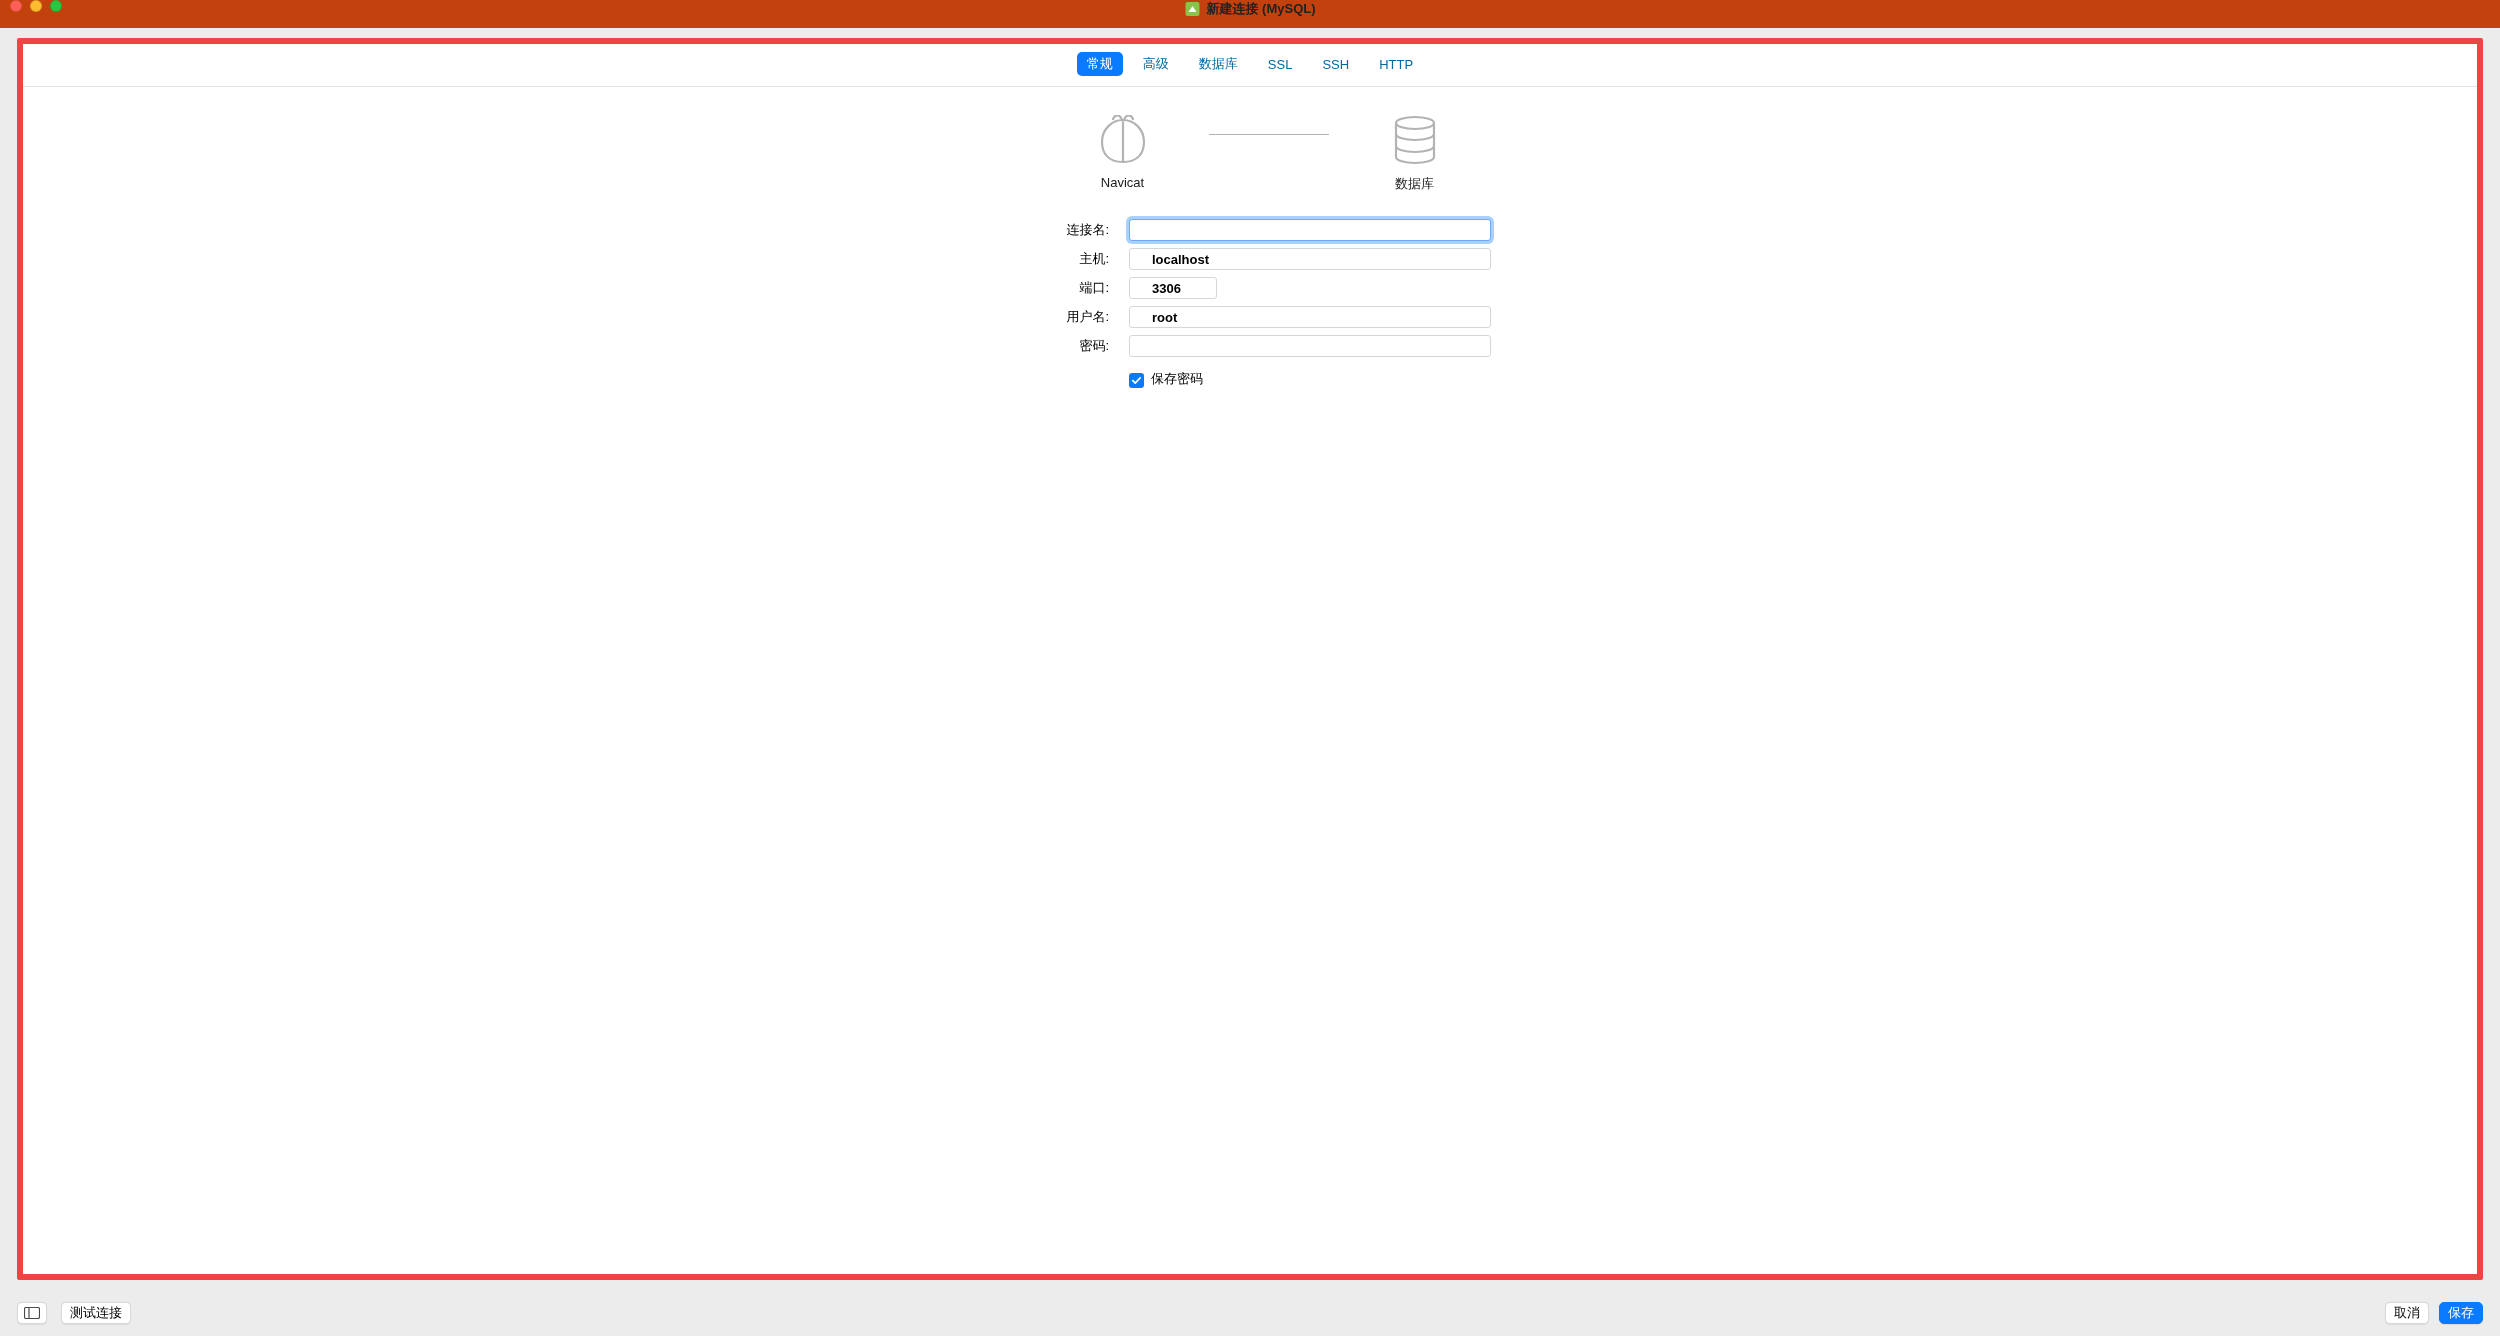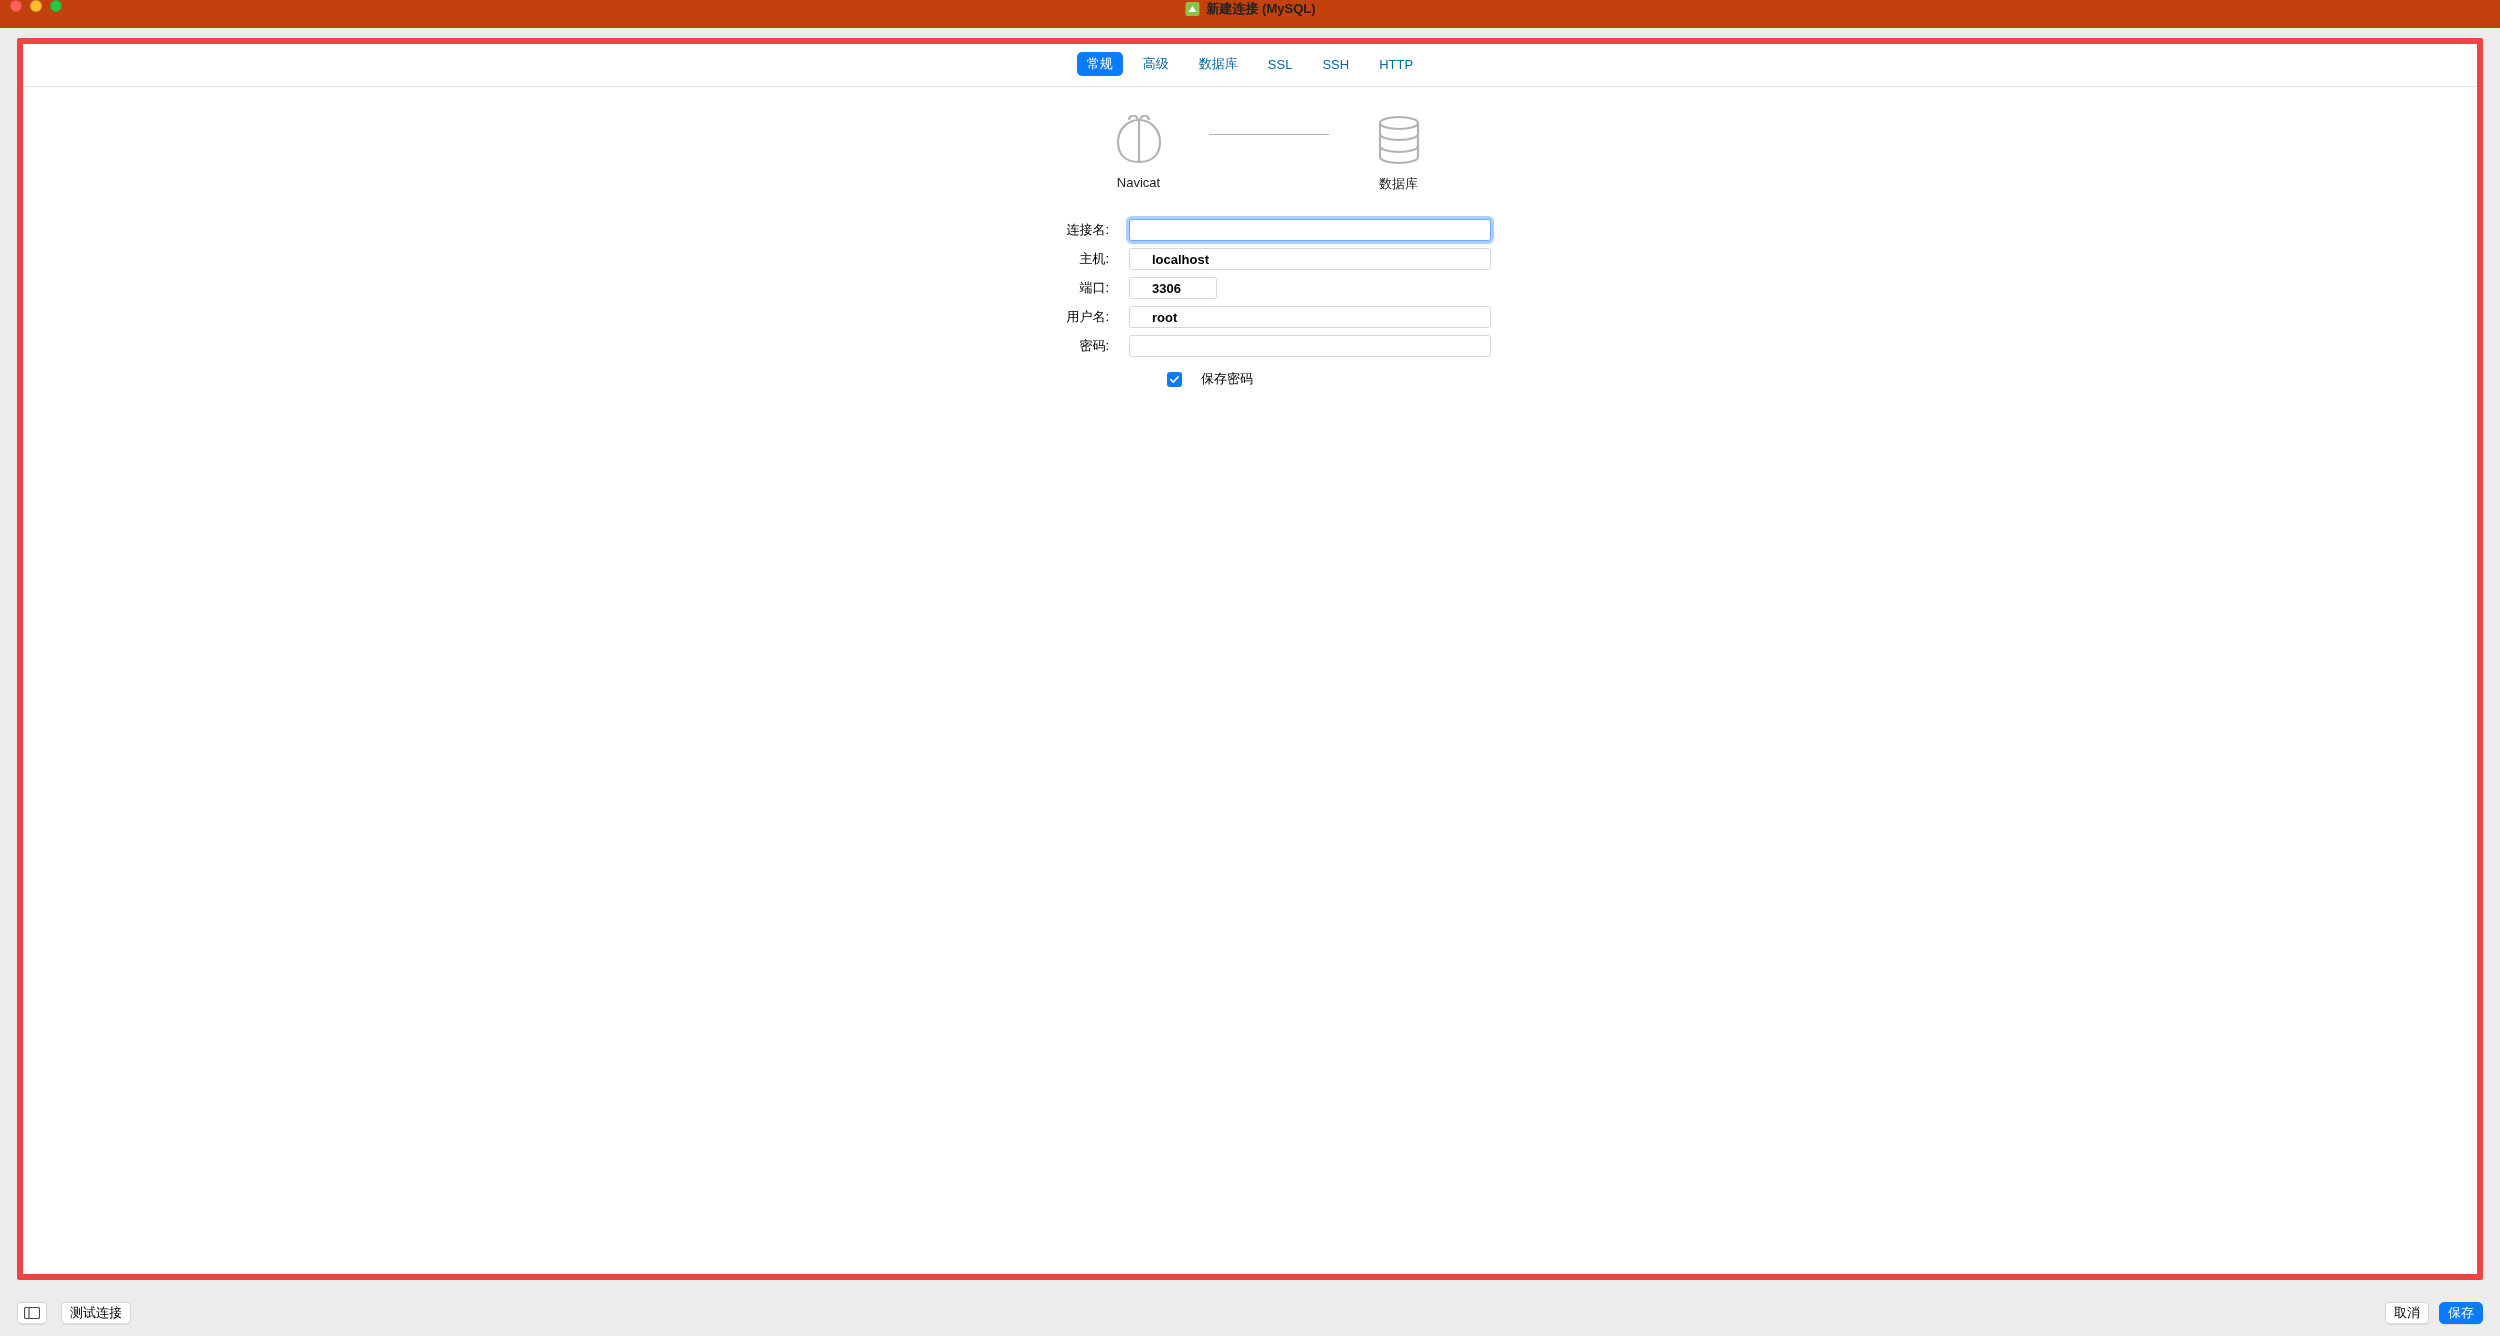--- a/index.html
+++ b/index.html
@@ -82,21 +82,21 @@
       background: #0a7aff;
       color: #fff;
     }
 
     
     .diagram {
       margin-top: 28px;
       display: flex;
       justify-content: center;
       align-items: flex-start;
-      gap: 0;
+      gap: 16px;
       padding-left: 37px;
     }
     .diagram-col {
       display: flex;
       flex-direction: column;
       align-items: center;
       width: 140px;
     }
     .diagram-col svg { display: block; }
     .diagram-label {
@@ -146,24 +146,23 @@
       font-weight: bold;
     }
     .form-input.focused {
       border-color: #6ea8ff;
       box-shadow: 0 0 0 3px rgba(10,122,255,0.35);
     }
     .form-input.short { width: 88px; }
     .checkbox-row {
       grid-column: 2 / 3;
       display: flex;
-      align-items: center;
-      gap: 19px;
+      align-items: flex-end;
+      gap: 7px;
       margin-top: 6px;
-      margin-left: 38px;
     }
     .mac-checkbox {
       width: 15px; height: 15px;
       border-radius: 3px;
       background: #0a7aff;
       display: inline-flex;
       align-items: center;
       justify-content: center;
     }
     .mac-checkbox svg { width: 11px; height: 11px; }

